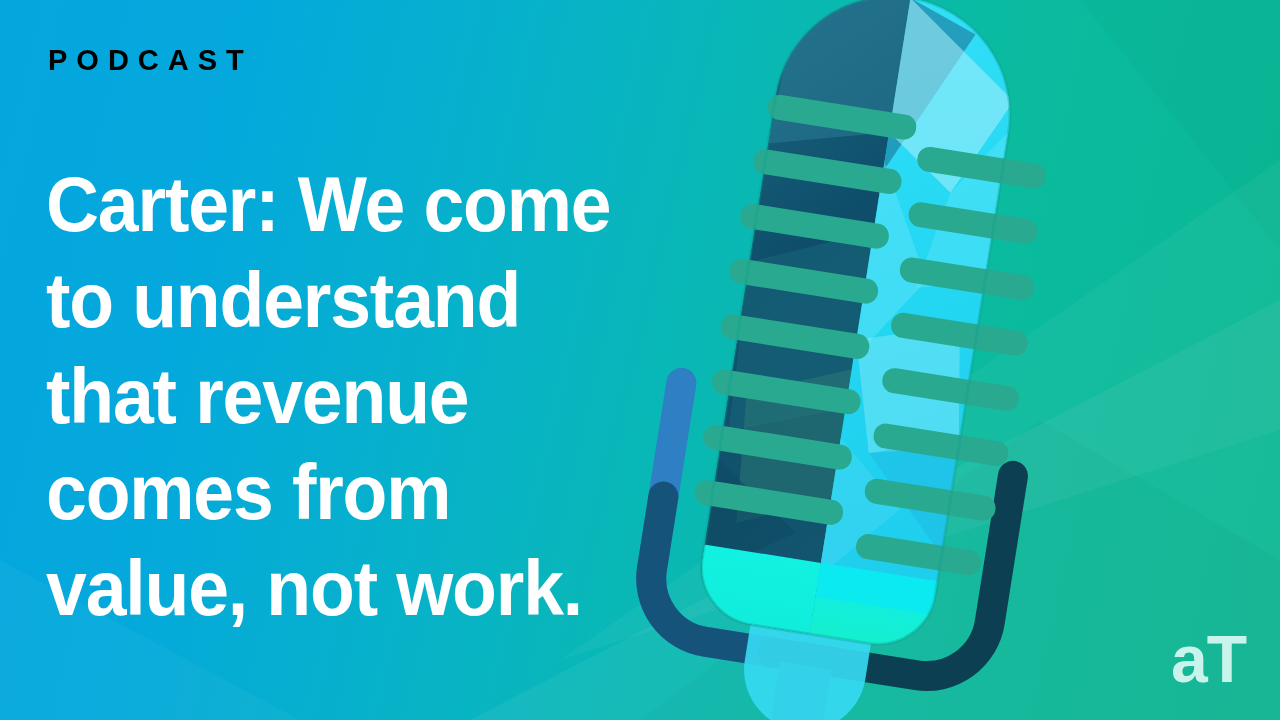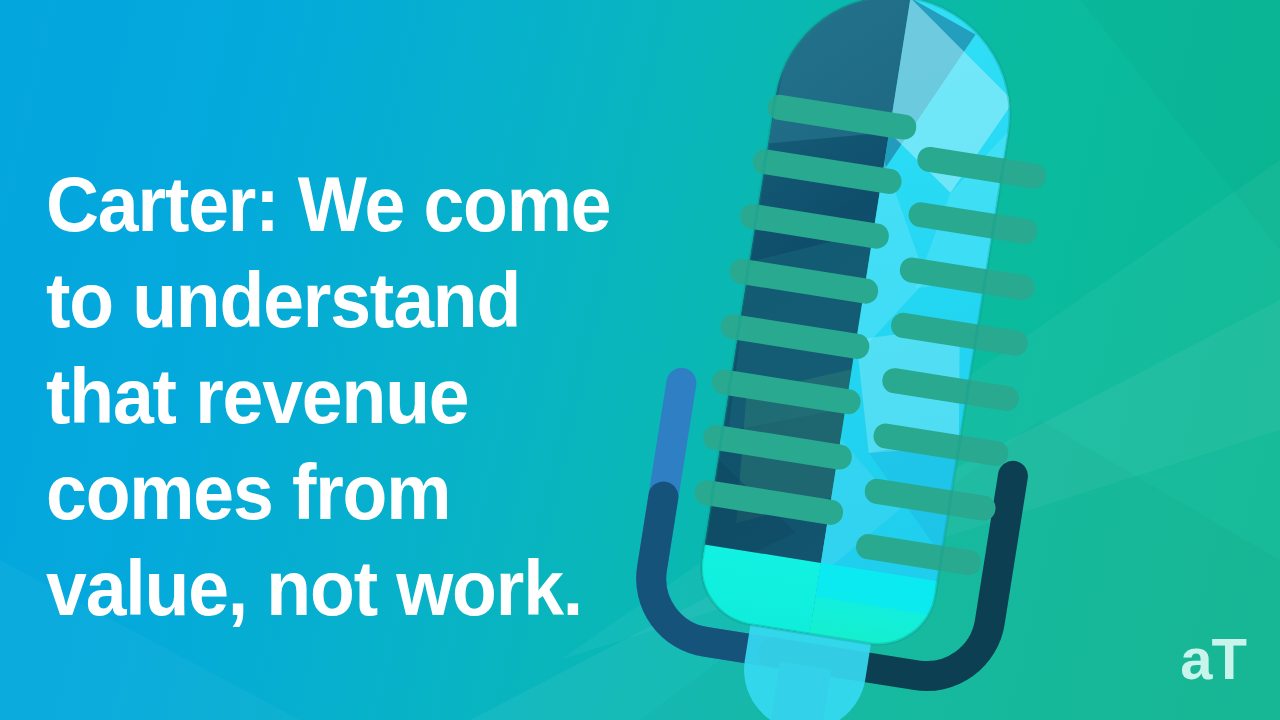--- a/index.html
+++ b/index.html
@@ -76,21 +76,21 @@
     height: 760px;
     pointer-events: none;
   }
   .mic-wrap svg { display: block; width: 100%; height: 100%; overflow: visible; }
 
   
   .logo {
     position: absolute;
     right: 34px;
     bottom: 18px;
-    font-size: 58px;
+    font-size: 66px;
     font-weight: 700;
     line-height: 86px;
     color: #c9f4ec;
     letter-spacing: -1px;
   }
 </style>
 </head>
 <body>
 
 <div id="card">
@@ -201,20 +201,21 @@
             <rect x="230" y="586" width="170" height="34" fill="#0ae8f4" opacity="0.75"></rect>
           </g>
 
           <path d="M112 132 A118 118 0 0 1 348 132 L348 600 A58 58 0 0 1 290 658 L170 658 A58 58 0 0 1 112 600 Z" fill="none" stroke="#0e9e8c" stroke-width="3" opacity="0.35"></path>
         </g>
 
       </g>
     </svg>
   </div>
 
+  <div class="kicker">PODCAST</div>
 
   <div class="headline">
     <span class="hl-line">Carter: We come</span>
     <span class="hl-line">to understand</span>
     <span class="hl-line">that revenue</span>
     <span class="hl-line">comes from</span>
     <span class="hl-line">value, not work.</span>
   </div>
 
   <div class="logo">aT</div>

